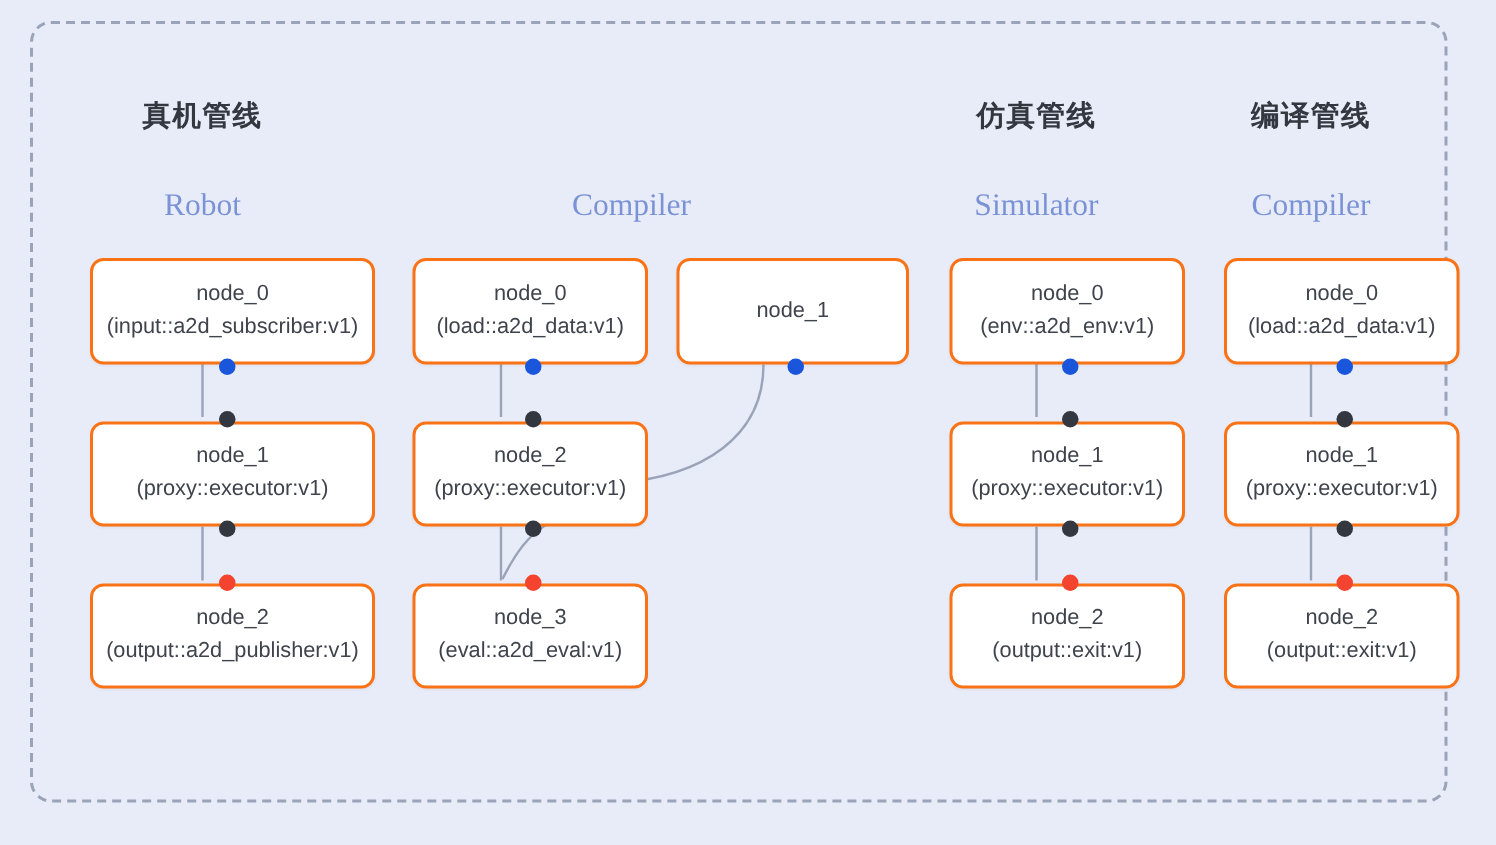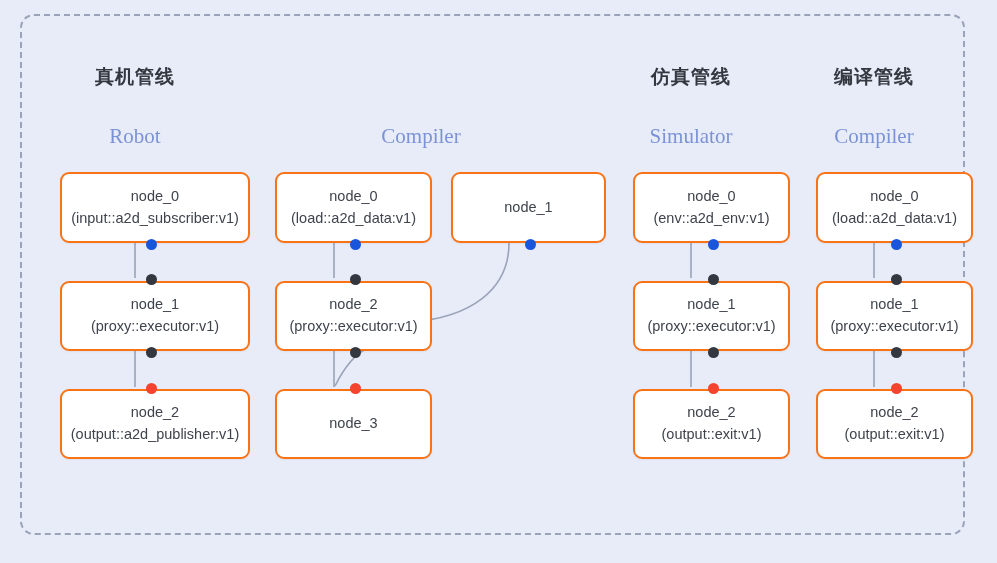--- a/index.html
+++ b/index.html
@@ -173,20 +173,21 @@
   <div class="node-box" style="left:255px; top:281px; width:157px; height:70px;">
     <span class="port black" style="left:73px; top:-9px;"></span>
     <span class="node-name">node_2</span>
     <span class="node-type">(proxy::executor:v1)</span>
     <span class="port black" style="left:73px; top:64px;"></span>
   </div>
 
   <div class="node-box" style="left:255px; top:389px; width:157px; height:70px;">
     <span class="port red" style="left:73px; top:-8px;"></span>
     <span class="node-name">node_3</span>
+    <span class="node-type">(eval::a2d_eval:v1)</span>
   </div>
 
   <div class="node-box" style="left:613px; top:172px; width:157px; height:71px;">
     <span class="node-name">node_0</span>
     <span class="node-type">(env::a2d_env:v1)</span>
     <span class="port blue" style="left:73px; top:65px;"></span>
   </div>
 
   <div class="node-box" style="left:613px; top:281px; width:157px; height:70px;">
     <span class="port black" style="left:73px; top:-9px;"></span>

